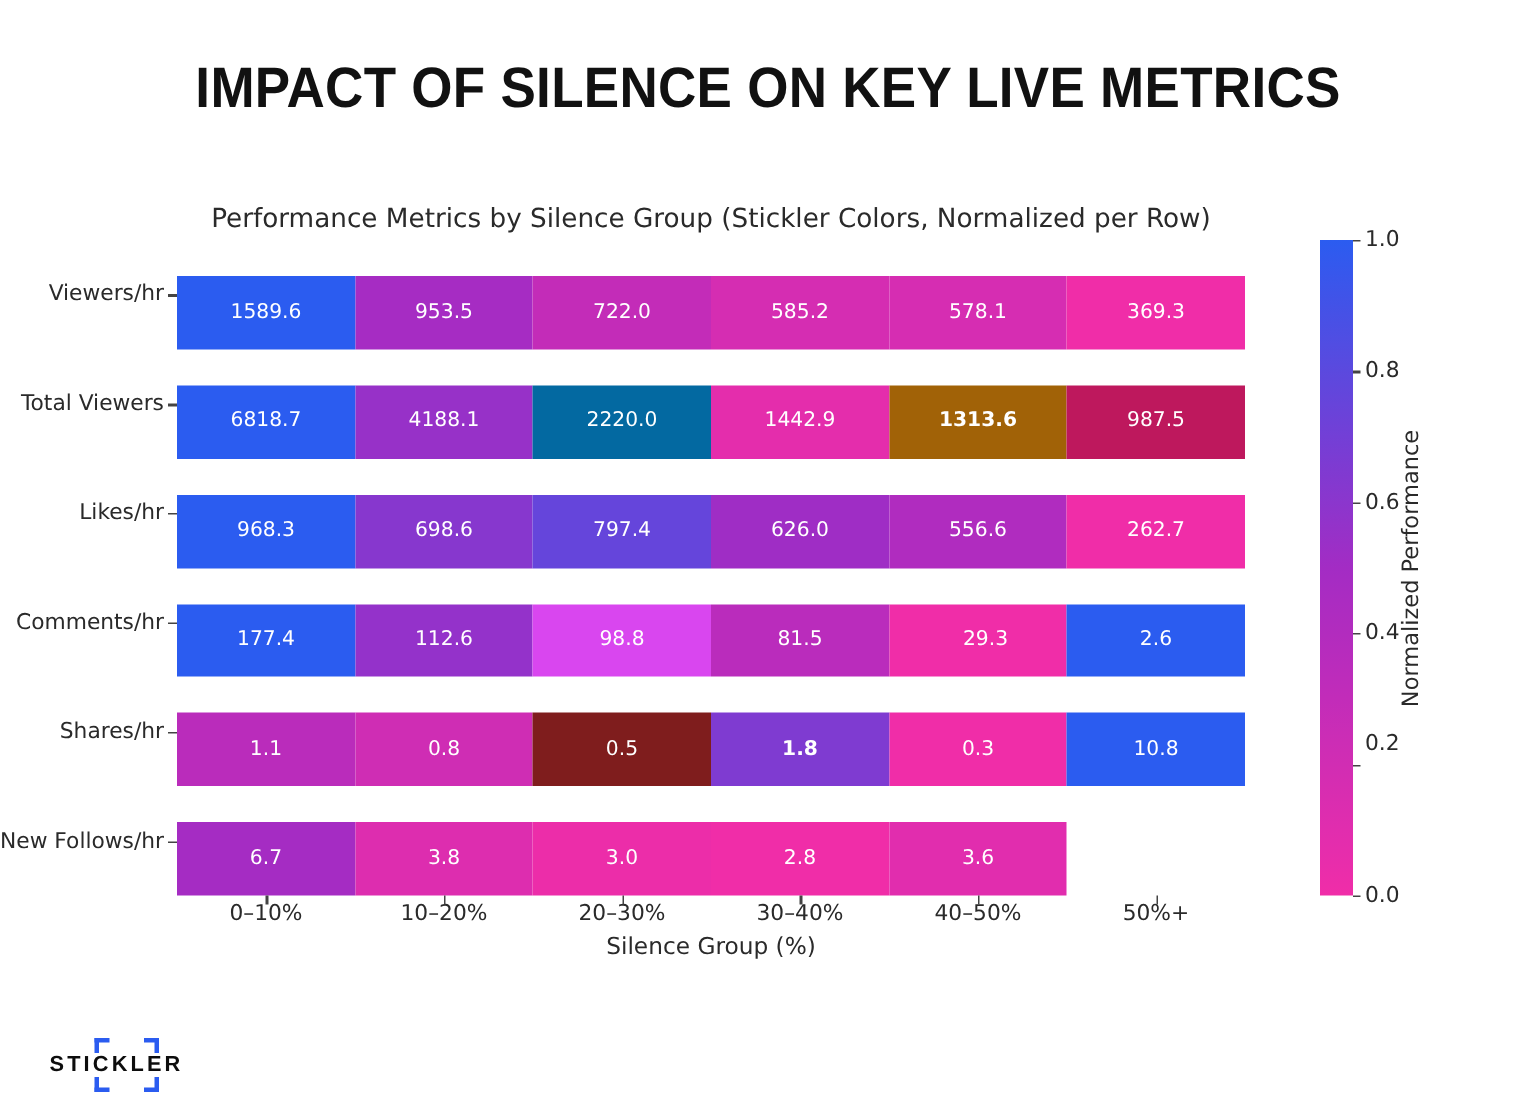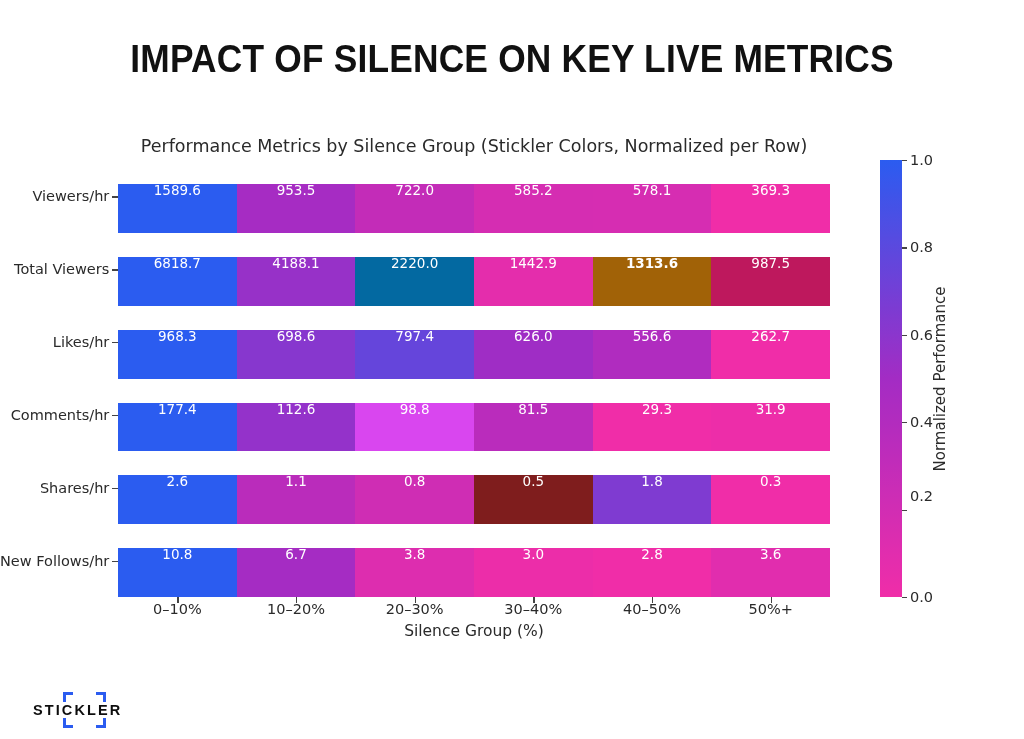--- a/index.html
+++ b/index.html
@@ -59,21 +59,21 @@
     top: 160px;
     width: 712px;
     height: 437px;
     display: grid;
     grid-template-columns: repeat(6, 1fr);
     grid-template-rows: repeat(6, 1fr);
   }
   .cell {
     position: relative;
     display: flex;
-    align-items: flex-start;
+    align-items: center;
     justify-content: center;
     margin-top: 24px;
   }
   .cell-value {
     font-size: 13.5px;
     color: #ffffff;
     line-height: 1;
     user-select: none;
   }
 
@@ -311,36 +311,33 @@
       </div>
       <div class="cell" style="background: #d946ef;">
         <span class="cell-value">98.8</span>
       </div>
       <div class="cell" style="background: rgb(186, 44, 188);">
         <span class="cell-value">81.5</span>
       </div>
       <div class="cell" style="background: rgb(240, 45, 168); padding-left: 10px;">
         <span class="cell-value">29.3</span>
       </div>
-      <div class="cell" style="background: rgb(237, 45, 169);">
-        <span class="cell-value">31.9</span>
-      </div>
       <div class="cell" style="background: rgb(43, 92, 240);">
         <span class="cell-value">2.6</span>
       </div>
       <div class="cell" style="background: rgb(186, 44, 187);">
         <span class="cell-value">1.1</span>
       </div>
       <div class="cell" style="background: rgb(207, 45, 180);">
         <span class="cell-value">0.8</span>
       </div>
       <div class="cell" style="background: #7f1d1d;">
         <span class="cell-value">0.5</span>
       </div>
-      <div class="cell" style="background: rgb(127, 59, 209);">
+      <div class="cell" style="background: rgb(127, 59, 209); font-weight: bold;">
         <span class="cell-value">1.8</span>
       </div>
       <div class="cell" style="background: rgb(240, 45, 168);">
         <span class="cell-value">0.3</span>
       </div>
       <div class="cell" style="background: rgb(43, 92, 240);">
         <span class="cell-value">10.8</span>
       </div>
       <div class="cell" style="background: rgb(165, 44, 195);">
         <span class="cell-value">6.7</span>

